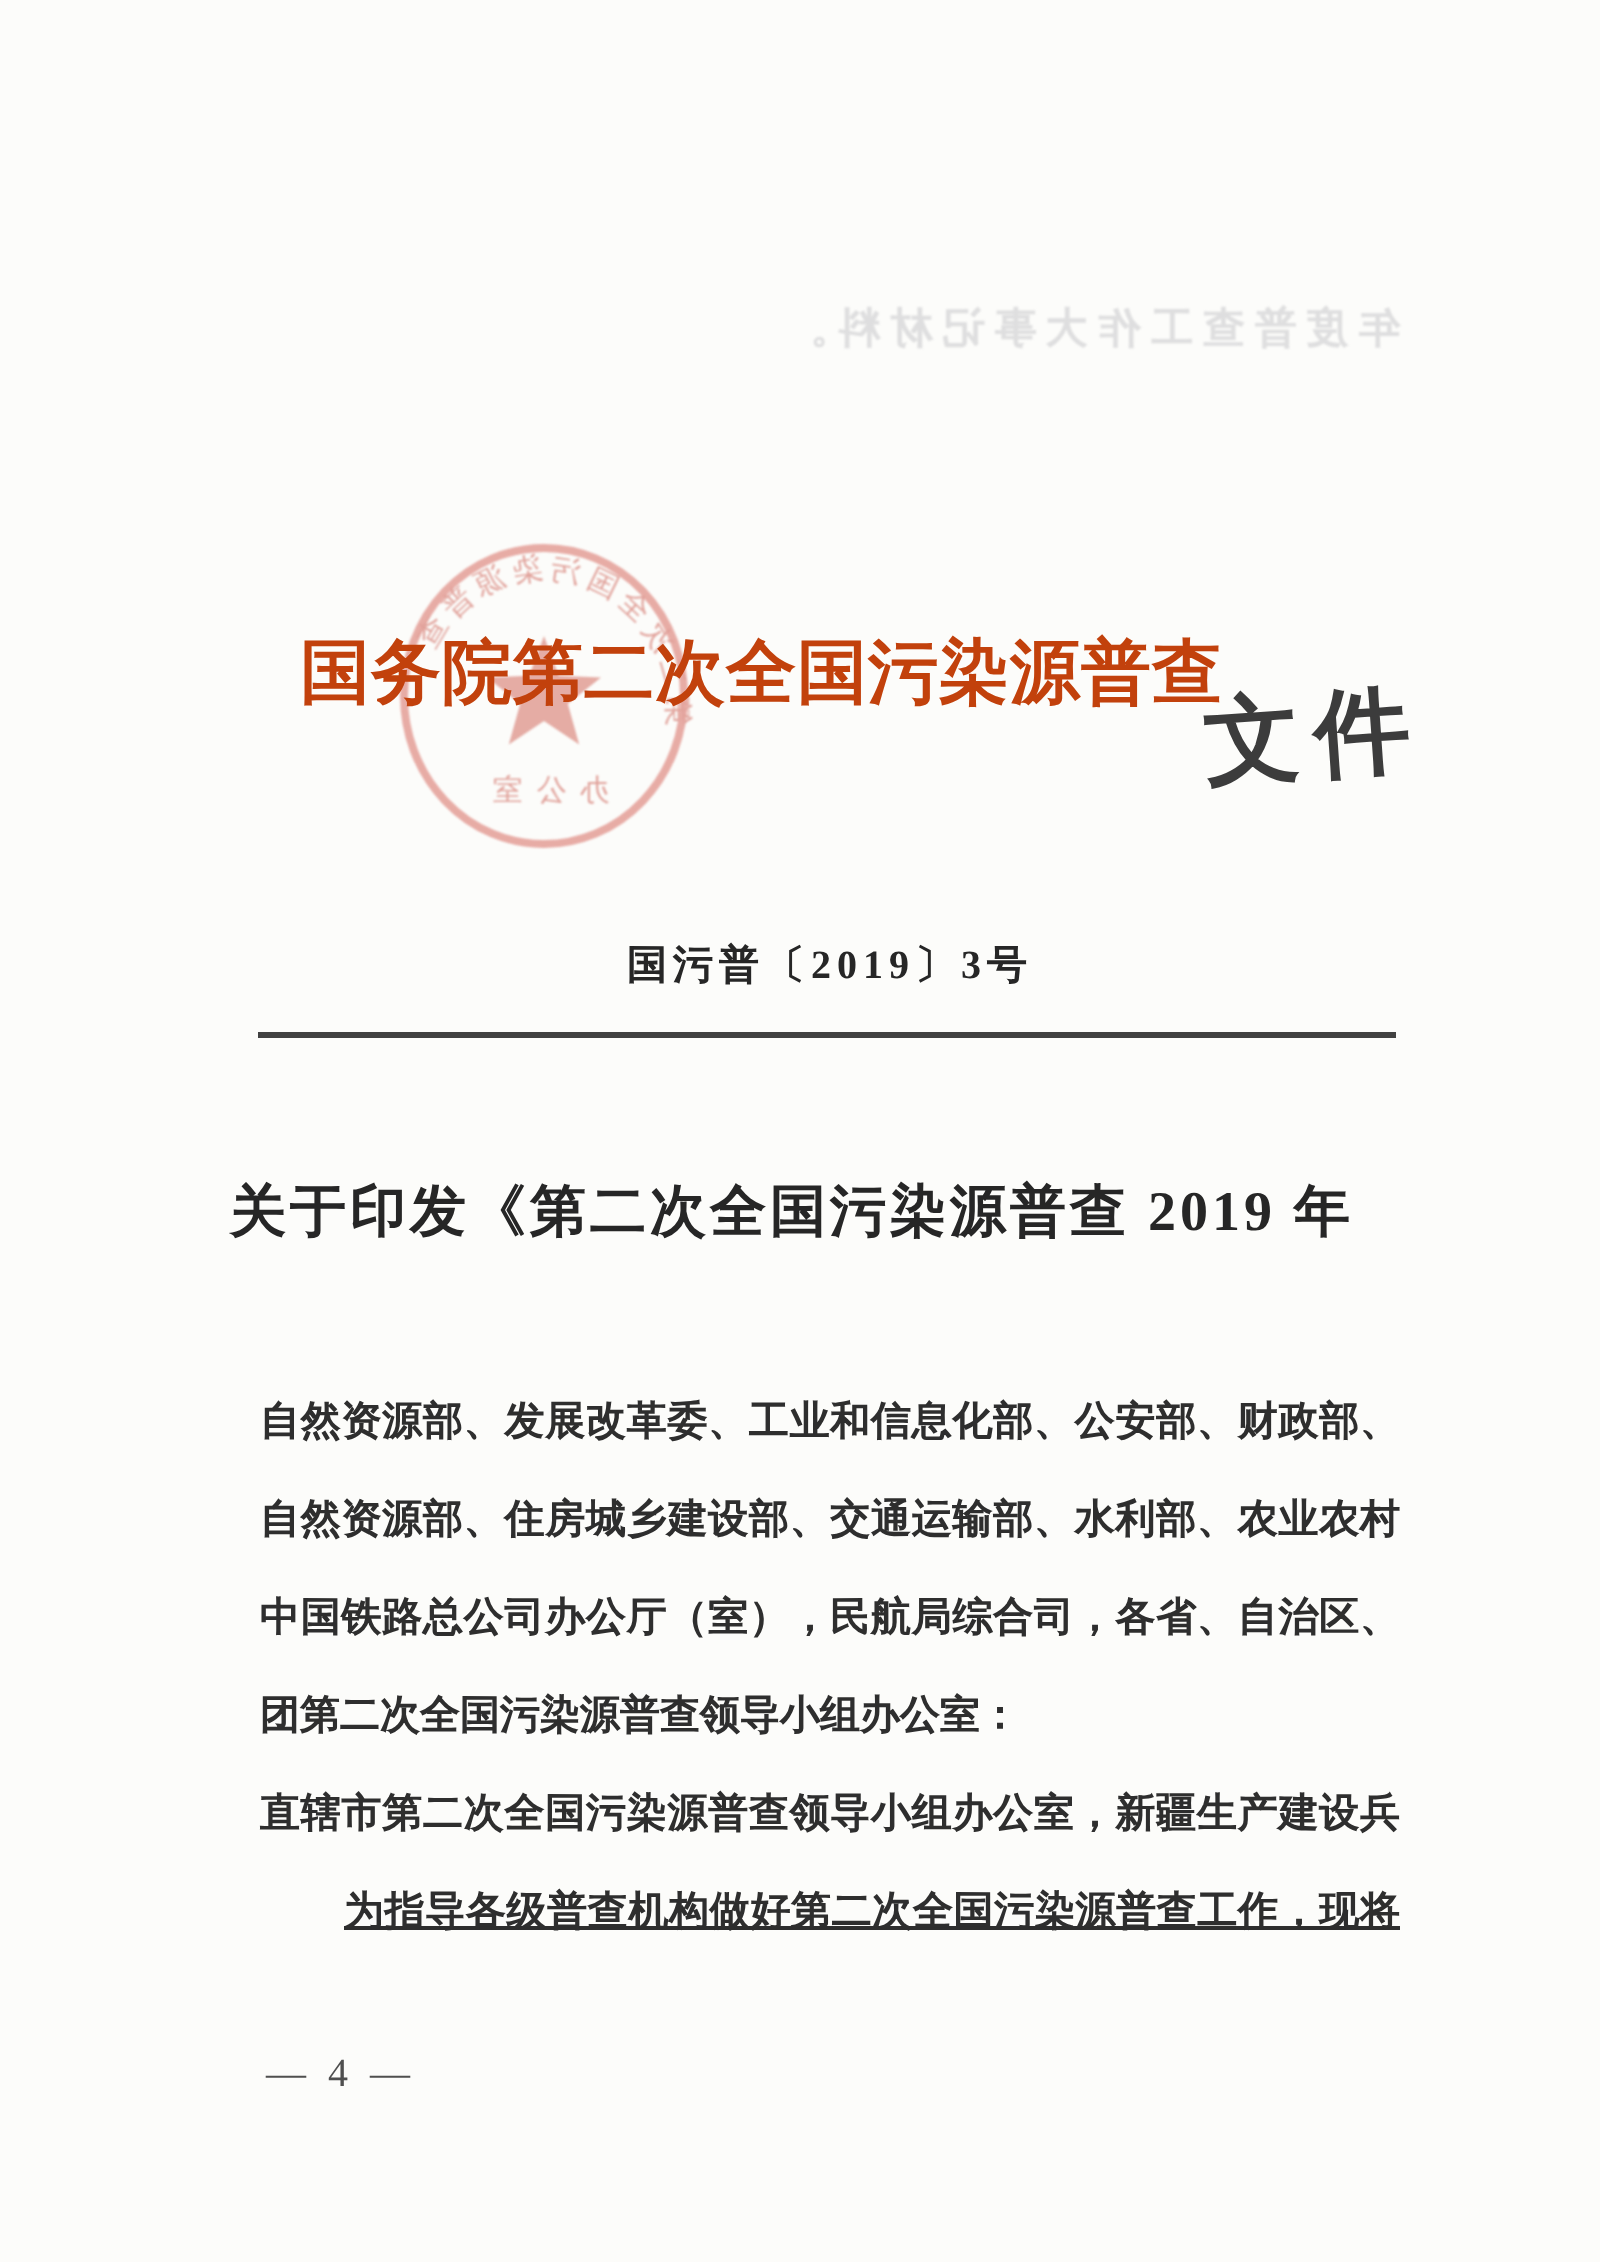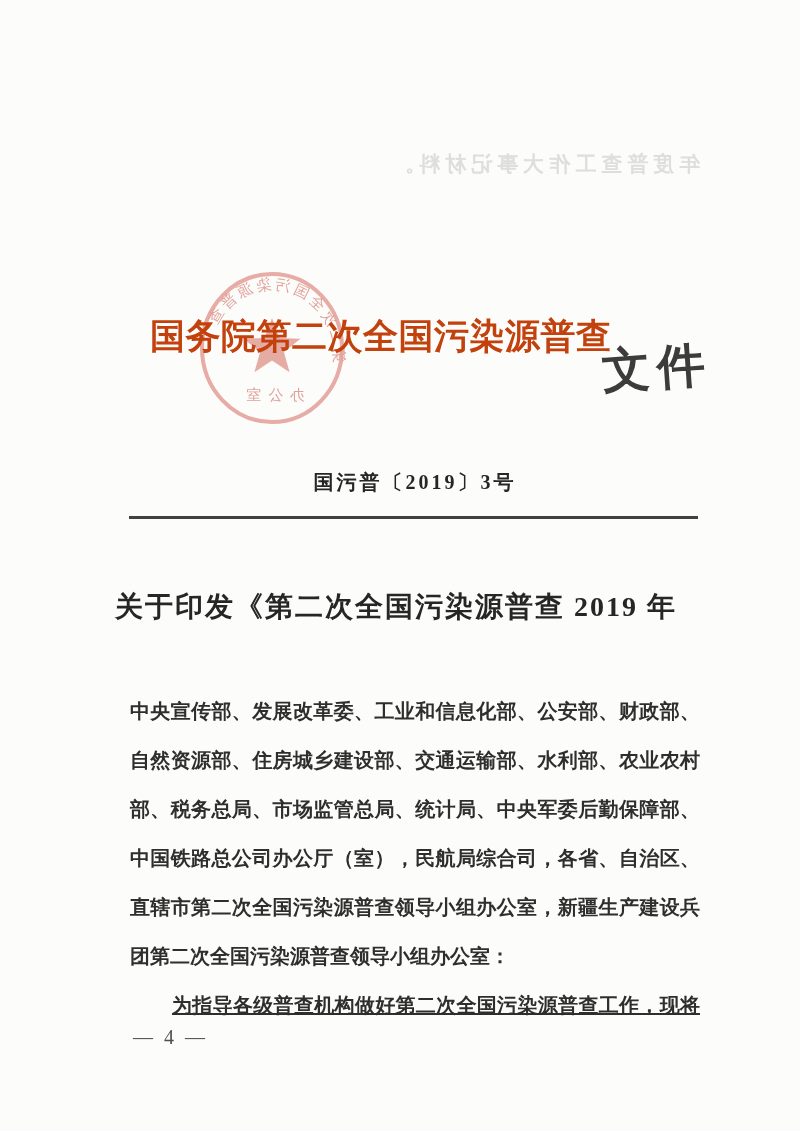--- a/index.html
+++ b/index.html
@@ -98,24 +98,23 @@
 
   <div class="docnum">国污普〔2019〕3号</div>
 
   <div class="rule"></div>
 
   <div class="title">
     <div>关于印发《第二次全国污染源普查 2019 年</div>
   </div>
 
   <div class="bodytext">
-    <div class="bl just">中央宣传部、发展改革委、工业和信息化部、公安部、财政部、</div>
+    <div class="bl just">自然资源部、发展改革委、工业和信息化部、公安部、财政部、</div>
     <div class="bl just">自然资源部、住房城乡建设部、交通运输部、水利部、农业农村</div>
-    <div class="bl just">部、税务总局、市场监管总局、统计局、中央军委后勤保障部、</div>
     <div class="bl just">中国铁路总公司办公厅（室），民航局综合司，各省、自治区、</div>
+    <div class="bl">团第二次全国污染源普查领导小组办公室：</div>
     <div class="bl just">直辖市第二次全国污染源普查领导小组办公室，新疆生产建设兵</div>
-    <div class="bl">团第二次全国污染源普查领导小组办公室：</div>
     <div class="bl just indent">为指导各级普查机构做好第二次全国污染源普查工作，现将</div>
   </div>
 
   <div class="pagenum">— 4 —</div>
 
 </div>
 
 </body></html>

